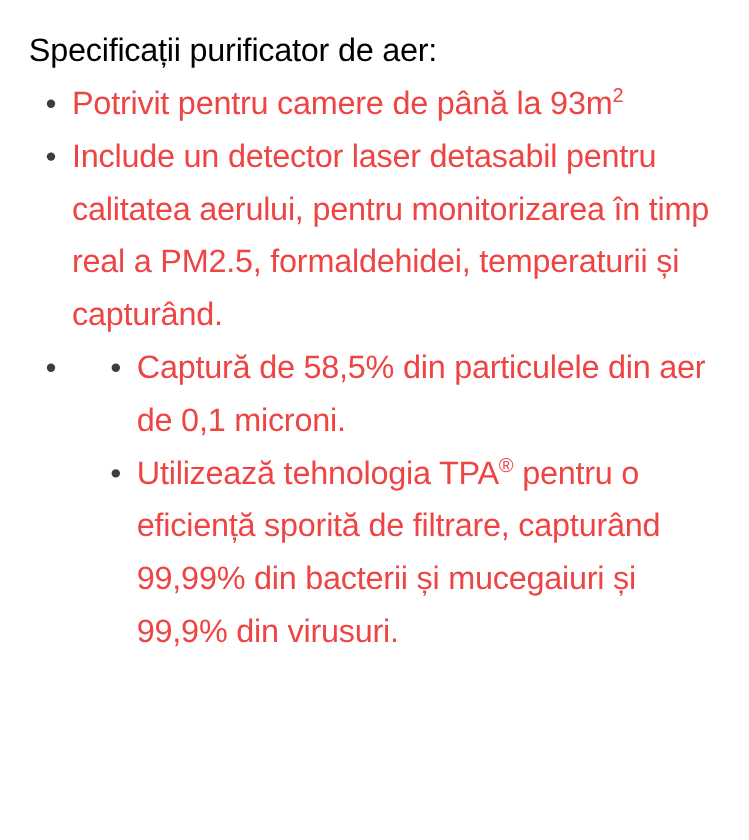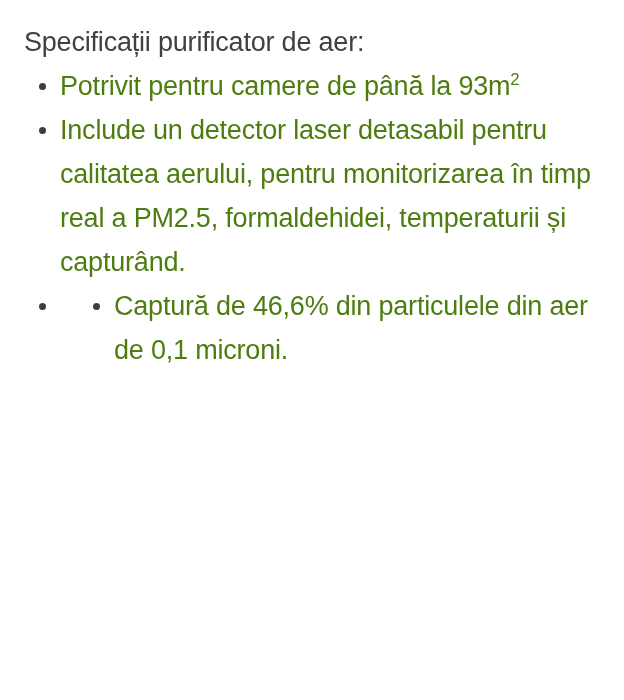--- a/index.html
+++ b/index.html
@@ -22,42 +22,42 @@
     height: 700px;
     padding: 20px 28px 0 24px;
     background: #ffffff;
   }
 
   .spec-heading {
     font-size: 27px;
     line-height: 44px;
     font-weight: 400;
     letter-spacing: -0.2px;
-    color: #404040;
+    color: #000000;
     margin: 0 0 0 0;
     white-space: nowrap;
   }
 
   ul.spec-list {
     list-style: none;
     margin: 0;
     padding: 0;
   }
 
   ul.spec-list.level-1 {
     margin-top: 0;
   }
 
   li.spec-item {
     position: relative;
     font-size: 27px;
     line-height: 44px;
     font-weight: 400;
     letter-spacing: -0.2px;
-    color: #4d7c0f;
+    color: #ef4444;
   }
 
   
   ul.level-1 > li.spec-item {
     padding-left: 36px;
     margin-left: 0;
   }
   ul.level-1 > li.spec-item > .bullet-dot {
     position: absolute;
     left: 15px;
@@ -119,19 +119,23 @@
       <span class="bullet-dot"></span>
       <span class="item-text">Include un detector laser detasabil pentru calitatea aerului, pentru monitorizarea în timp real a PM2.5, formaldehidei, temperaturii și capturând.</span>
     </li>
 
     <li class="spec-item">
       <span class="bullet-dot"></span>
 
       <ul class="spec-list level-2">
         <li class="spec-item">
           <span class="bullet-dot"></span>
-          <span class="item-text">Captură de 46,6% din particulele din aer de 0,1 microni.</span>
+          <span class="item-text">Captură de 58,5% din particulele din aer de 0,1 microni.</span>
+        </li>
+        <li class="spec-item">
+          <span class="bullet-dot"></span>
+          <span class="item-text">Utilizează tehnologia TPA<sup>®</sup> pentru o eficiență sporită de filtrare, capturând 99,99% din bacterii și mucegaiuri și 99,9% din virusuri.</span>
         </li>
       </ul>
     </li>
 
   </ul>
 </div>
 
 </body></html>

